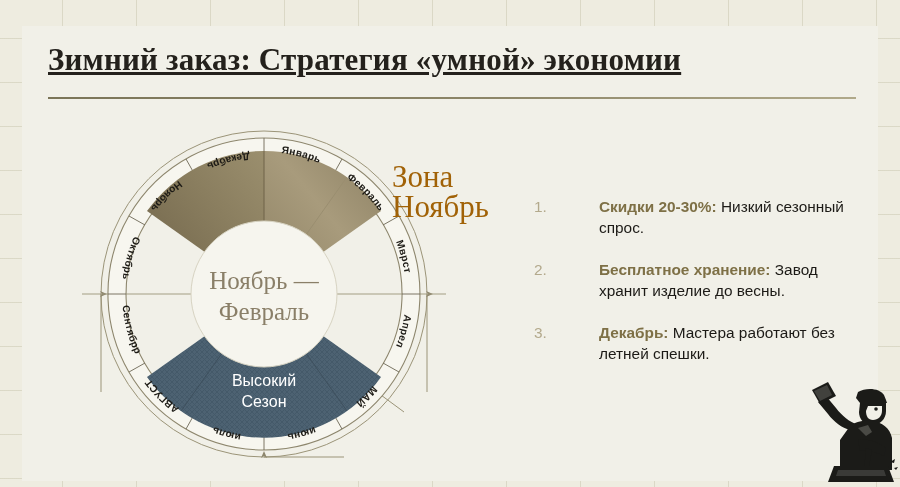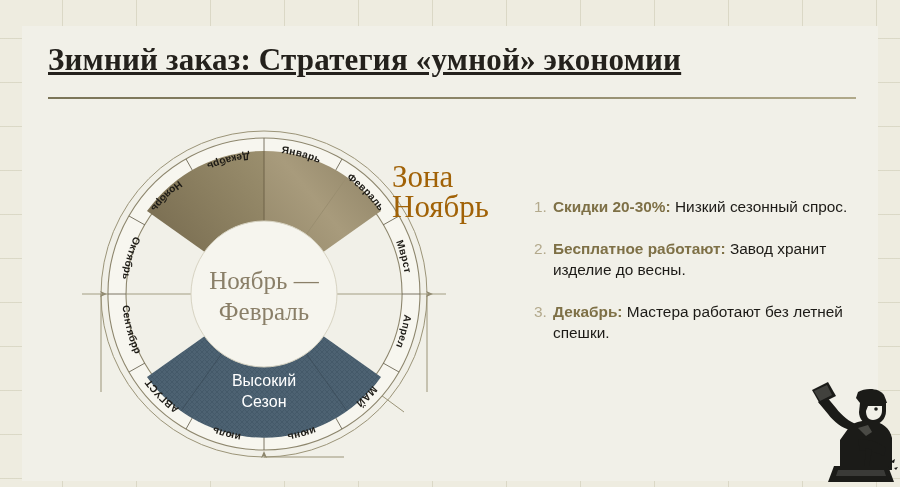--- a/index.html
+++ b/index.html
@@ -105,21 +105,21 @@
     margin-bottom: 21px;
     font-size: 15.4px;
     line-height: 21px;
   }
   .benefit-num {
     color: #b3a98c;
     width: 19px;
     flex: 0 0 19px;
     font-weight: 400;
   }
-  .benefit-body { color: #1c1a16; }
+  .benefit-body { color: #1c1a16; margin-left: 46px; }
   .benefit-strong {
     color: #7e7046;
     font-weight: 700;
   }
 
   
   #craftsman {
     position: absolute;
     left: 806px; top: 378px;
     width: 92px; height: 104px;
@@ -259,21 +259,21 @@
   <div>Ноябрь</div>
 </div>
 
 <div id="benefits">
   <div class="benefit">
     <span class="benefit-num">1.</span>
     <span class="benefit-body"><span class="benefit-strong">Скидки 20-30%:</span> <span>Низкий сезонный спрос.</span></span>
   </div>
   <div class="benefit">
     <span class="benefit-num">2.</span>
-    <span class="benefit-body"><span class="benefit-strong">Бесплатное работают:</span> <span>Завод хранит изделие до весны.</span></span>
+    <span class="benefit-body"><span class="benefit-strong">Бесплатное хранение:</span> <span>Завод хранит изделие до весны.</span></span>
   </div>
   <div class="benefit">
     <span class="benefit-num">3.</span>
     <span class="benefit-body"><span class="benefit-strong">Декабрь:</span> <span>Мастера работают без летней спешки.</span></span>
   </div>
 </div>
 
 <div id="craftsman">
   <svg viewBox="0 0 92 104" width="92" height="104">
     <g fill="#1b1b18">

